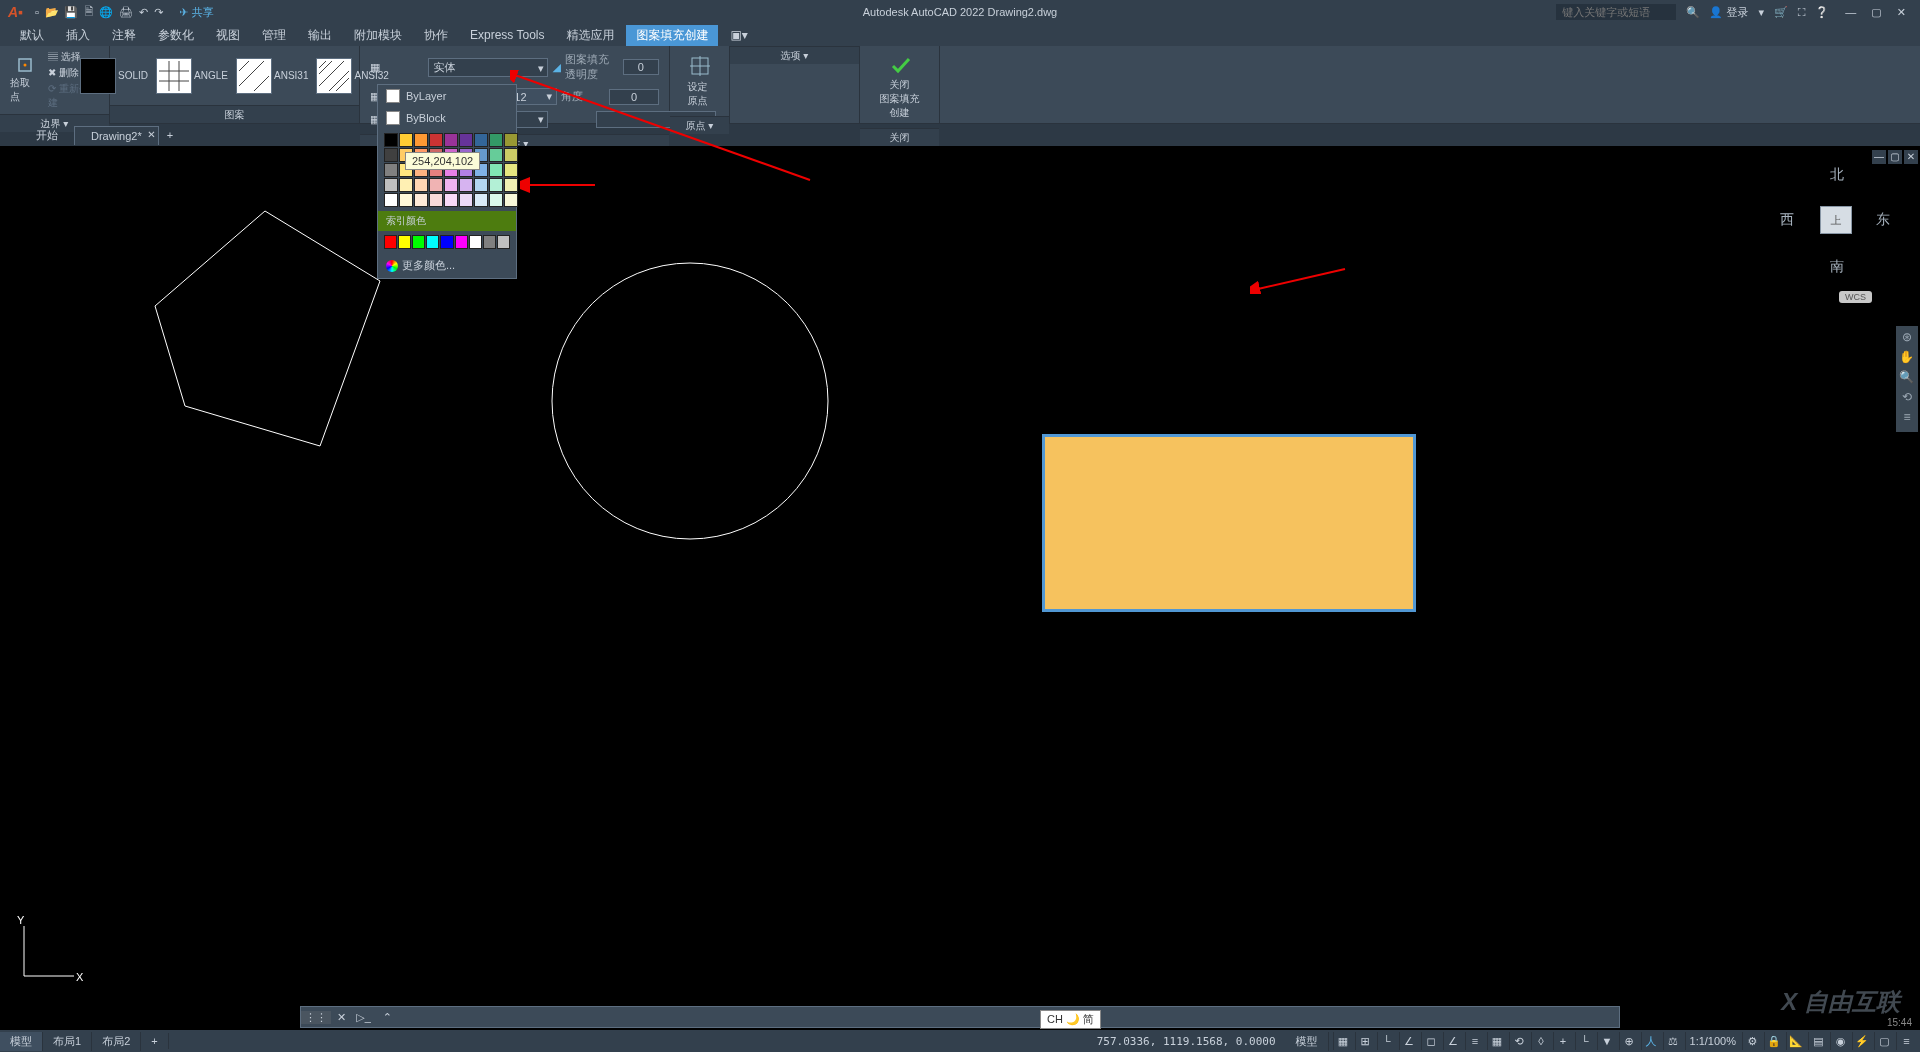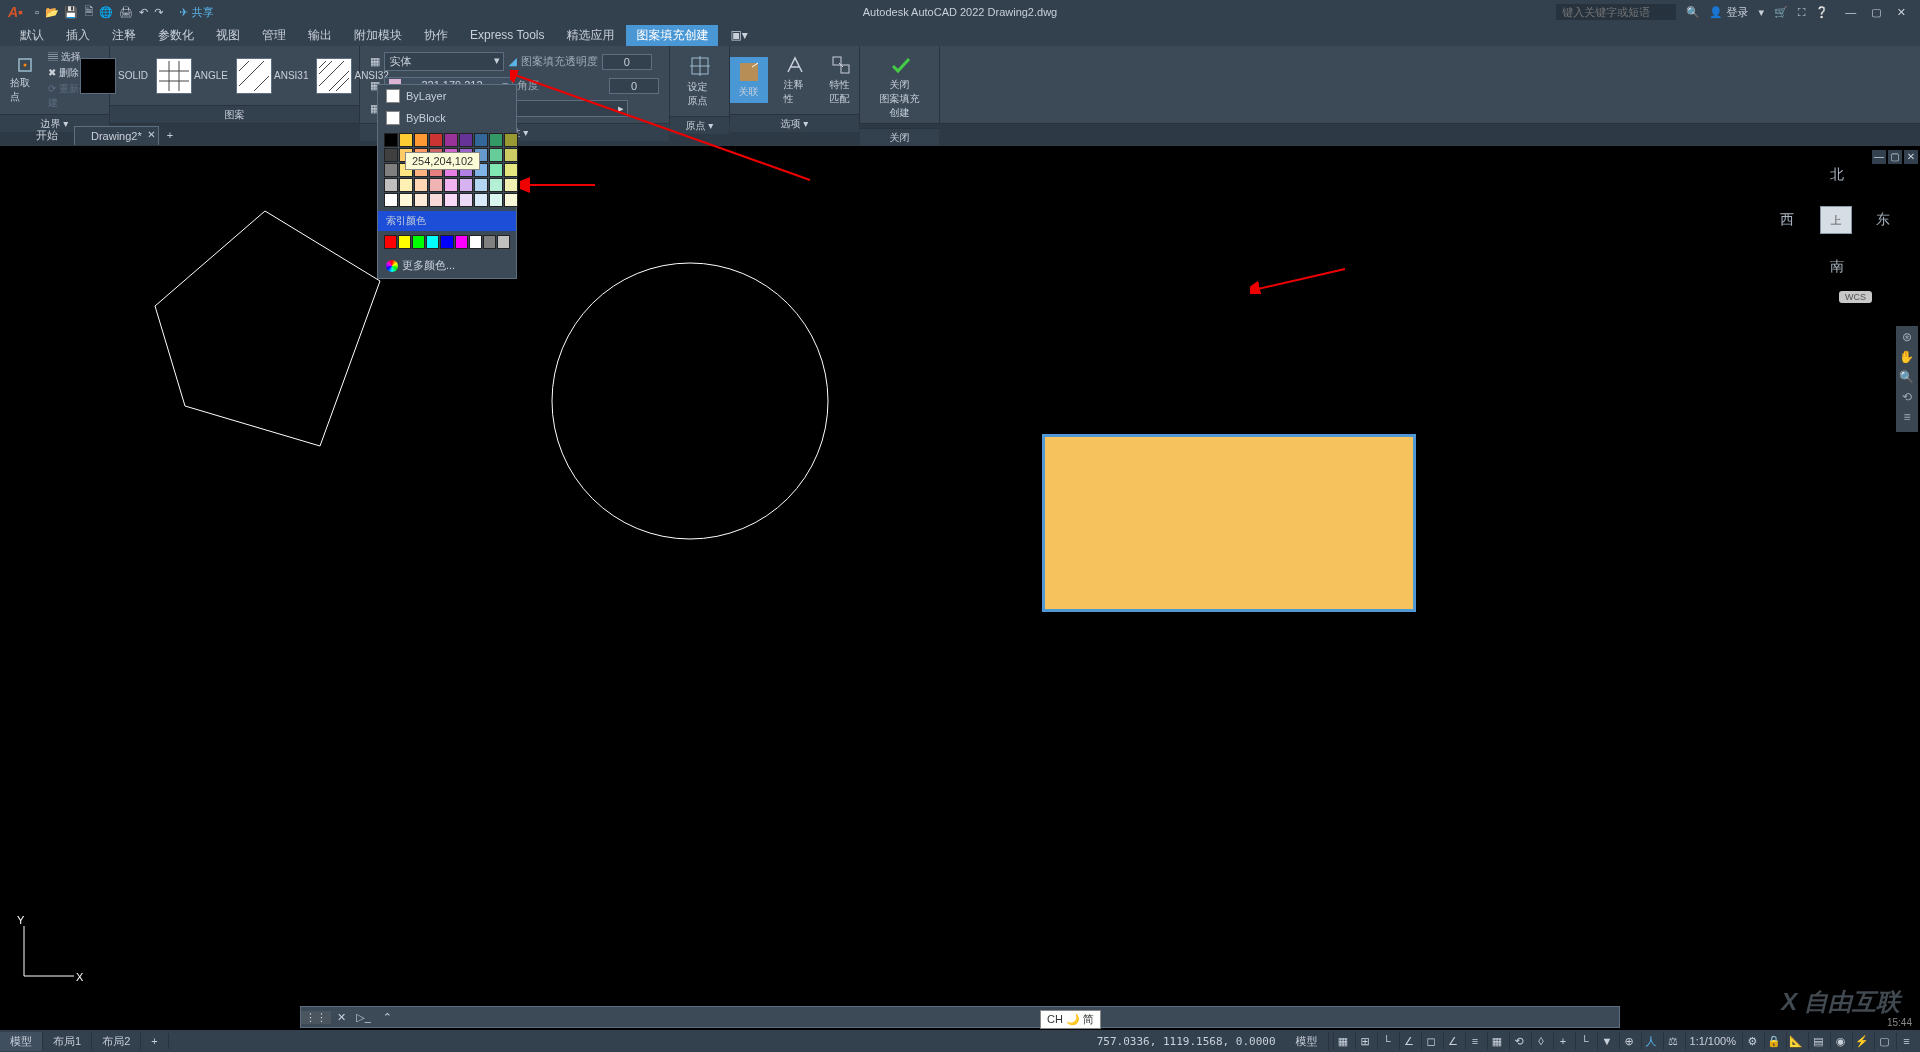--- a/index.html
+++ b/index.html
@@ -19,21 +19,21 @@
 .ribbon { height: 78px; background: #3c4a58; display: flex; border-bottom: 1px solid #2a333d; }
 .panel { border-right: 1px solid #2a333d; display: flex; flex-direction: column; }
 .panel-body { flex: 1; display: flex; align-items: center; justify-content: center; gap: 8px; padding: 4px 10px; }
 .panel-title { background: #33404d; height: 18px; font-size: 10px; color: #c8d0da; text-align: center; line-height: 18px; border-top: 1px solid #2a333d; }
 .btn-v { display: flex; flex-direction: column; align-items: center; gap: 2px; color: #c8d0da; font-size: 10px; cursor: pointer; }
 .btn-v svg { width: 18px; height: 18px; }
 .pat { display: flex; flex-direction: row; align-items: center; gap: 2px; color: #c8d0da; font-size: 10px; cursor: pointer; }
 .pat .sw { width: 36px; height: 36px; background: #fff; border: 1px solid #5d6e80; display: flex; align-items: center; justify-content: center; }
 .pat .sw.solid { background: #000; }
 .props .row { display: flex; align-items: center; gap: 4px; margin: 2px 0; font-size: 11px; color: #c8d0da; }
-.props .dd { background: #33404d; border: 1px solid #5d6e80; padding: 1px 4px; min-width: 120px; display: flex; align-items: flex-start; gap: 20px; }
+.props .dd { background: #33404d; border: 1px solid #5d6e80; padding: 1px 4px; min-width: 120px; display: flex; align-items: flex-end; gap: 20px; margin-left: 44px; }
 .props .dd.sel { background: #3f4f60; }
 .numbox { background: #33404d; border: 1px solid #5d6e80; width: 50px; text-align: center; padding: 1px; color: #c8d0da; }
 .label { color: #9da9b5; font-size: 11px; }
 .bigbtn { display: flex; flex-direction: column; align-items: center; justify-content: flex-start; gap: 2px; padding: 4px 8px; color: #c8d0da; font-size: 10px; cursor: pointer; }
 .bigbtn.active { background: #4a97d6; }
 .tabs { height: 22px; background: #2d3945; display: flex; align-items: center; padding-left: 20px; font-size: 11px; }
 .tab { padding: 3px 16px; color: #c8d0da; cursor: pointer; position: relative; }
 .tab.file { background: #33404d; border-top: 1px solid #5d6e80; border-left: 1px solid #5d6e80; border-right: 1px solid #5d6e80; }
 .tab .close { position: absolute; right: 2px; top: 2px; font-size: 10px; }
 .tab.add { padding: 3px 8px; }
@@ -48,21 +48,21 @@
 .navbar span { width: 18px; height: 18px; color: #9da9b5; font-size: 12px; text-align: center; cursor: pointer; }
 .ucs { position: absolute; left: 14px; bottom: 30px; }
 .shapes svg { position: absolute; }
 .filled-rect { position: absolute; left: 1042px; top: 288px; width: 374px; height: 178px; background: #f6c25e; border: 3px solid #5197d3; }
 .drawing-text { position: absolute; left: 1050px; top: 200px; color: #eaeaea; font-size: 32px; font-family: "SimSun", serif; }
 .color-popup { position: absolute; left: 377px; top: 84px; width: 140px; background: #3c4a58; border: 1px solid #5d6e80; z-index: 100; }
 .color-popup .item { display: flex; align-items: center; gap: 6px; padding: 4px 8px; color: #c8d0da; font-size: 11px; cursor: pointer; }
 .color-popup .sw { width: 14px; height: 14px; background: #fff; border: 1px solid #888; }
 .color-grid { display: grid; grid-template-columns: repeat(9, 14px); gap: 1px; padding: 4px 6px; }
 .color-grid .c { width: 14px; height: 14px; border: 1px solid #222; cursor: pointer; }
-.color-popup .sect { padding: 3px 8px; color: #c8d0da; font-size: 10px; background: #1d4ed8; }
+.color-popup .sect { padding: 3px 8px; color: #c8d0da; font-size: 10px; background: #4d7c0f; }
 .idx-row { display: flex; gap: 1px; padding: 4px 6px; }
 .idx-row .c { width: 14px; height: 14px; border: 1px solid #222; cursor: pointer; }
 .color-popup .more { padding: 5px 8px; color: #c8d0da; font-size: 11px; cursor: pointer; display: flex; align-items: center; gap: 4px; }
 .tooltip { position: absolute; left: 405px; top: 152px; background: #fbfbd8; border: 1px solid #888; padding: 2px 6px; font-size: 11px; color: #333; z-index: 200; }
 .arrow { position: absolute; z-index: 90; }
 .cmdline { position: absolute; left: 300px; bottom: 24px; right: 300px; height: 22px; background: #3c4a58; display: flex; align-items: center; font-size: 11px; color: #c8d0da; border: 1px solid #5d6e80; }
 .cmdline .handle { background: #4a5560; padding: 0 4px; color: #c8d0da; cursor: move; }
 .cmdline .x { padding: 0 6px; cursor: pointer; }
 .cmdline .prompt { padding: 0 4px; }
 .cmdline .txt { flex: 1; padding: 0 4px; font-family: Consolas, monospace; }
@@ -218,43 +218,20 @@
           <svg width="24" height="24">
             <rect x="4" y="4" width="16" height="16" fill="none" stroke="#9bc"></rect>
             <path d="M2 12h20M12 2v20" stroke="#9bc"></path>
           </svg>
           <span>设定原点</span>
         </div>
       </div>
     <div class="panel-title">原点 ▾</div>
   </div>
   <div class="panel" style="width:130px">
-    <div class="panel-body">
-      <div class="bigbtn active">
-          <svg width="22" height="22">
-            <rect x="2" y="2" width="18" height="18" fill="#f80" opacity="0.6"></rect>
-            <path d="M14 6l6-4" stroke="#fff"></path>
-          </svg>
-          <span>关联</span>
-        </div>
-      <div class="bigbtn">
-          <svg width="22" height="22">
-            <path d="M4 18L11 4L18 18M7 13h8" fill="none" stroke="#c8d0da" stroke-width="1.5"></path>
-          </svg>
-          <span>注释性</span>
-        </div>
-      <div class="bigbtn">
-          <svg width="22" height="22">
-            <rect x="3" y="3" width="8" height="8" fill="none" stroke="#c8d0da"></rect>
-            <rect x="11" y="11" width="8" height="8" fill="none" stroke="#c8d0da"></rect>
-            <path d="M9 9l4 4" stroke="#c8d0da"></path>
-          </svg>
-          <span>特性匹配</span>
-        </div>
-    </div>
     <div class="panel-title">选项 ▾</div>
   </div>
   <div class="panel" style="width:80px">
     <div class="panel-body">
         <div class="bigbtn">
           <svg width="22" height="22">
             <path d="M4 12l5 5L20 5" fill="none" stroke="#4c4" stroke-width="3"></path>
           </svg>
           <span style="white-space:pre-line;text-align:center">关闭
 图案填充创建</span>

